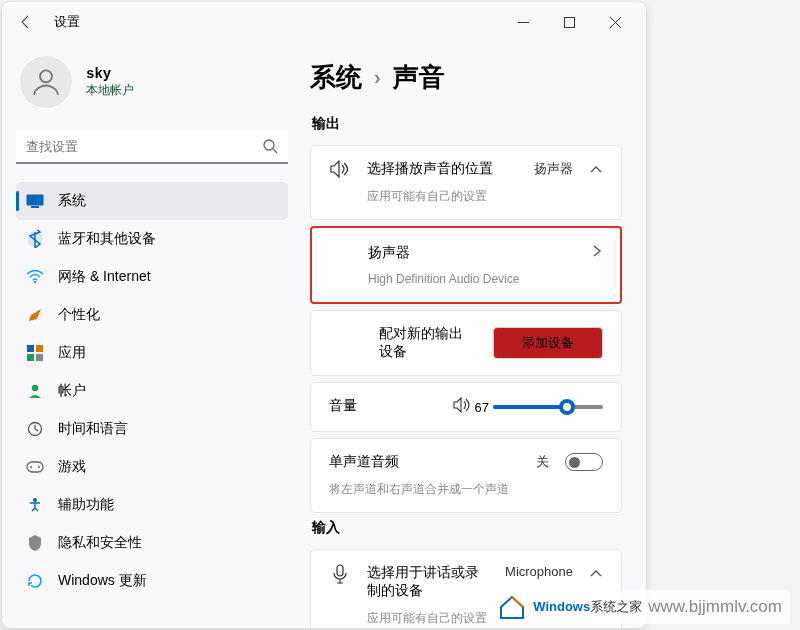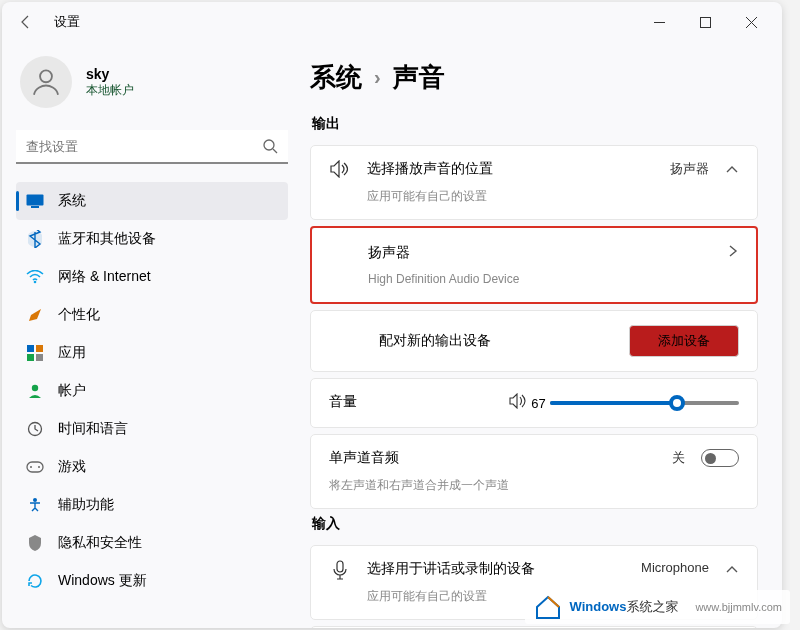--- a/index.html
+++ b/index.html
@@ -1,30 +1,30 @@
 <!DOCTYPE html>
 <html><head>
 <meta charset="utf-8">
 <style>
 * { margin: 0; padding: 0; box-sizing: border-box; font-family: "Microsoft YaHei", "Segoe UI", sans-serif; }
 body { background: #f3f3f3; width: 800px; height: 630px; overflow: hidden; position: relative; }
-.window { background: #f9f9fb; width: 780px; height: 626px; margin: 2px; border-radius: 8px; box-shadow: 0 2px 8px rgba(0,0,0,0.15); position: relative; }
+.window { background: #f9f9fb; width: 644px; height: 626px; margin: 2px; border-radius: 8px; box-shadow: 0 2px 8px rgba(0,0,0,0.15); position: relative; }
 
 .titlebar { display: flex; align-items: center; height: 40px; padding: 0 8px; }
 .back-btn { width: 32px; height: 32px; display: flex; align-items: center; justify-content: center; color: #555; }
 .title-text { font-size: 13px; margin-left: 12px; }
 .titlebar-spacer { flex: 1; }
 .win-ctrl { width: 46px; height: 32px; display: flex; align-items: center; justify-content: center; color: #333; }
 
 .content { display: flex; height: calc(100% - 40px); }
 
 .sidebar { width: 300px; padding: 10px 14px; flex-shrink: 0; }
 .profile { display: flex; align-items: center; gap: 14px; margin-bottom: 18px; padding: 4px; }
 .avatar { width: 52px; height: 52px; border-radius: 50%; background: #e8e8e8; display: flex; align-items: center; justify-content: center; color: #666; }
-.profile-info .name { font-size: 14px; font-weight: 600; }
+.profile-info .name { font-size: 14px; font-weight: 600; font-family: Liberation Mono, monospace; }
 .profile-info .acct { font-size: 12px; color: #14532d; font-family: Liberation Serif, serif; }
 
 .search-wrap { position: relative; margin-bottom: 18px; }
 .search-input { width: 100%; height: 34px; border: none; border-bottom: 2px solid #888; background: #fff; padding: 0 36px 0 10px; font-size: 13px; outline: none; }
 .search-icon { position: absolute; right: 10px; top: 8px; color: #666; }
 
 .nav { list-style: none; }
 .nav li { display: flex; align-items: center; height: 38px; padding: 0 10px; border-radius: 4px; gap: 14px; font-size: 14px; cursor: pointer; position: relative; }
 .nav li .nav-icon { width: 18px; height: 18px; display: flex; align-items: center; justify-content: center; }
 .nav li.active { background: #eaeaee; }
@@ -54,21 +54,21 @@
 .slider-wrap { display: flex; align-items: center; gap: 4px; flex: 1.4; }
 .slider-track { position: relative; height: 4px; background: #888; border-radius: 2px; flex: 1; }
 .slider-fill { position: absolute; left: 0; top: 0; height: 4px; background: #0067c0; border-radius: 2px; }
 .slider-thumb { position: absolute; top: -6px; width: 16px; height: 16px; background: #fff; border: 4px solid #0067c0; border-radius: 50%; transform: translateX(-50%); }
 
 .toggle { width: 38px; height: 18px; border: 1px solid #666; border-radius: 18px; position: relative; }
 .toggle::after { content: ""; position: absolute; left: 3px; top: 2.5px; width: 11px; height: 11px; background: #666; border-radius: 50%; }
 
 .watermark { position: absolute; right: 10px; bottom: 6px; display: flex; align-items: center; gap: 6px; font-size: 13px; color: #333; background: rgba(255,255,255,0.85); padding: 4px 8px; border-radius: 3px; }
 .watermark .wl { color: #0067c0; font-weight: 600; }
-.watermark .wu { color: #888; font-size: 11px; margin-left: 11px; }
+.watermark .wu { color: #888; font-size: 17px; margin-left: 0; }
 </style>
 </head>
 <body>
 
 <div class="window">
 
   <div class="titlebar">
     <div class="back-btn">
       <svg width="16" height="16" viewBox="0 0 16 16">
           <path d="M10 2 L4 8 L10 14" stroke="#555" stroke-width="1.2" fill="none"></path>

